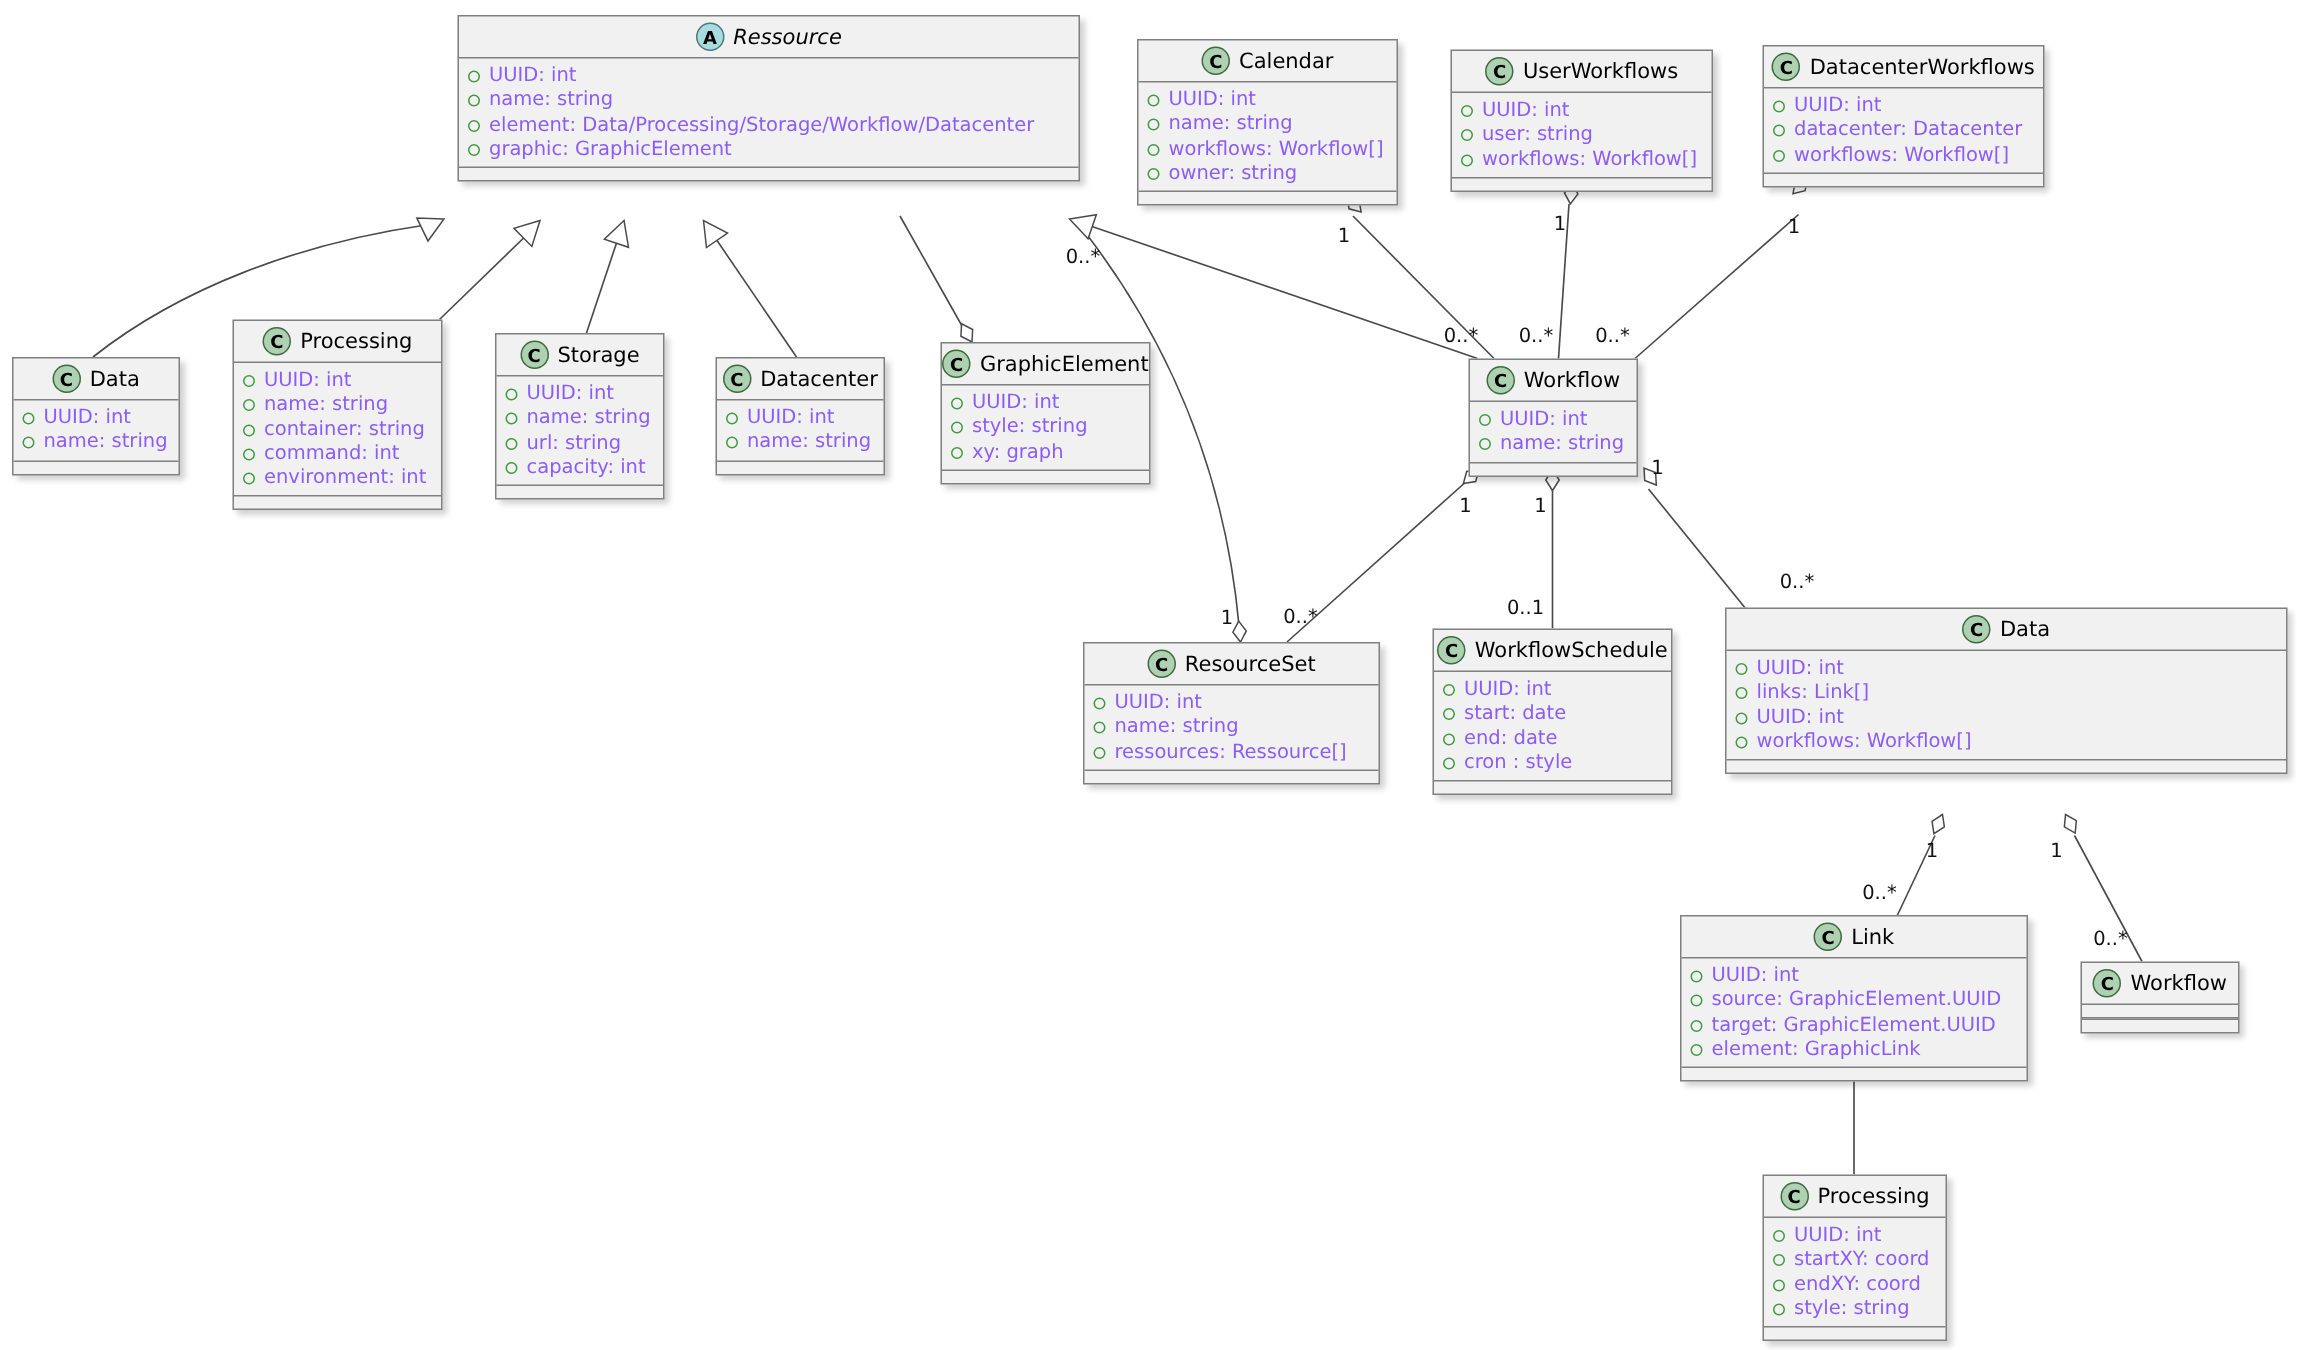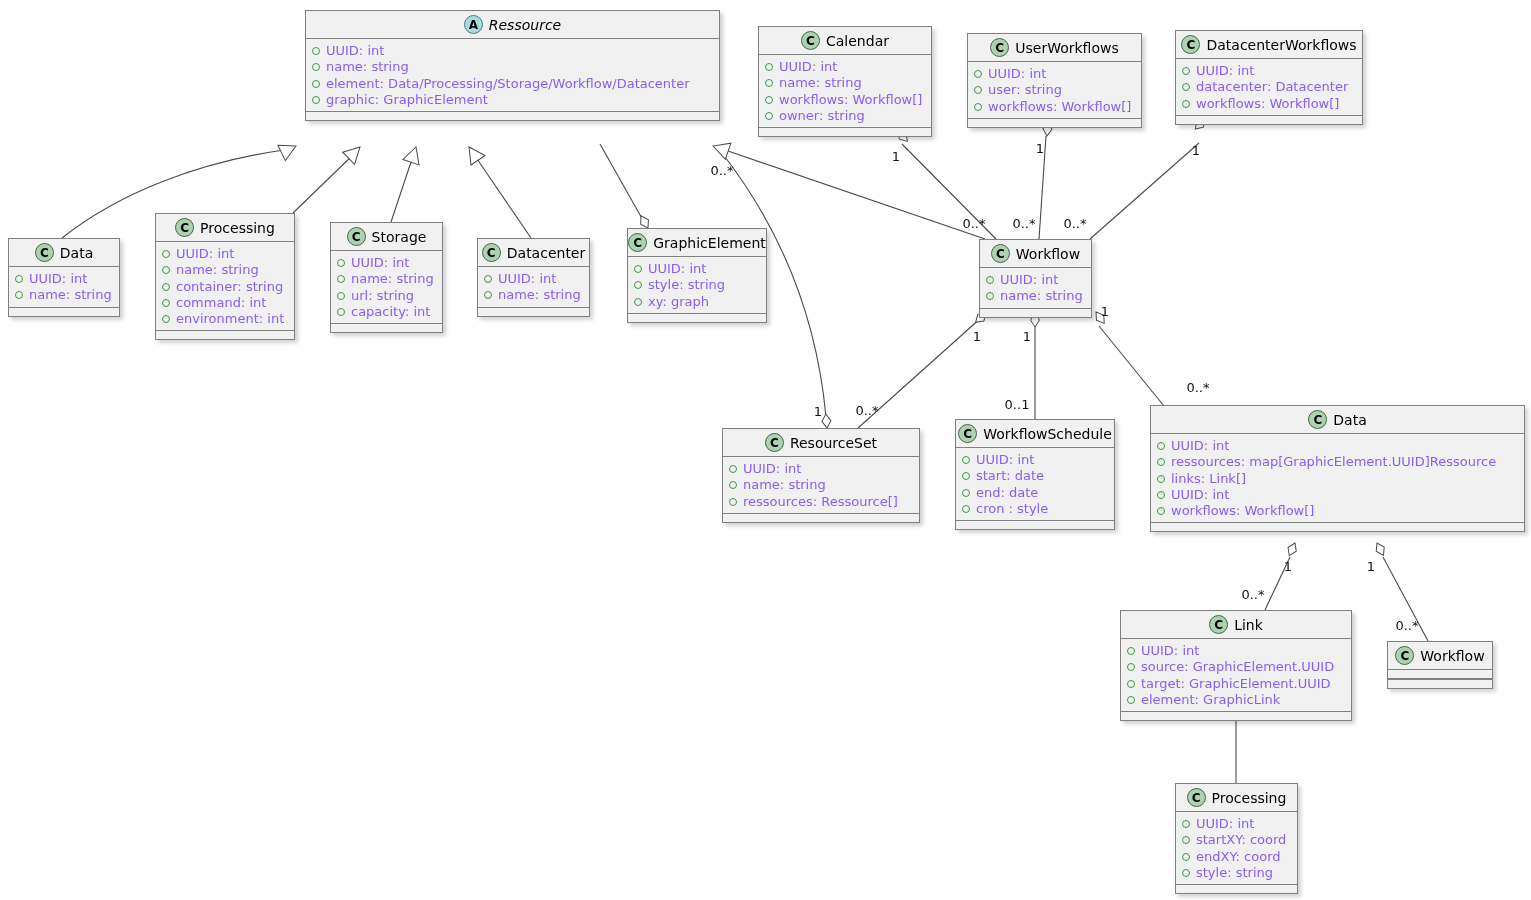--- a/index.html
+++ b/index.html
@@ -349,24 +349,20 @@
         <span class="circle kind-class">C</span>
         <span class="cname">Data</span>
       </div>
       <div class="attrs">
         <div class="attr">
           <span class="dot"></span>
           <span>UUID: int</span>
         </div>
         <div class="attr">
           <span class="dot"></span>
-          <span>ressources: map[GraphicElement.UUID]Ressource</span>
-        </div>
-        <div class="attr">
-          <span class="dot"></span>
           <span>links: Link[]</span>
         </div>
         <div class="attr">
           <span class="dot"></span>
           <span>UUID: int</span>
         </div>
         <div class="attr">
           <span class="dot"></span>
           <span>workflows: Workflow[]</span>
         </div>

